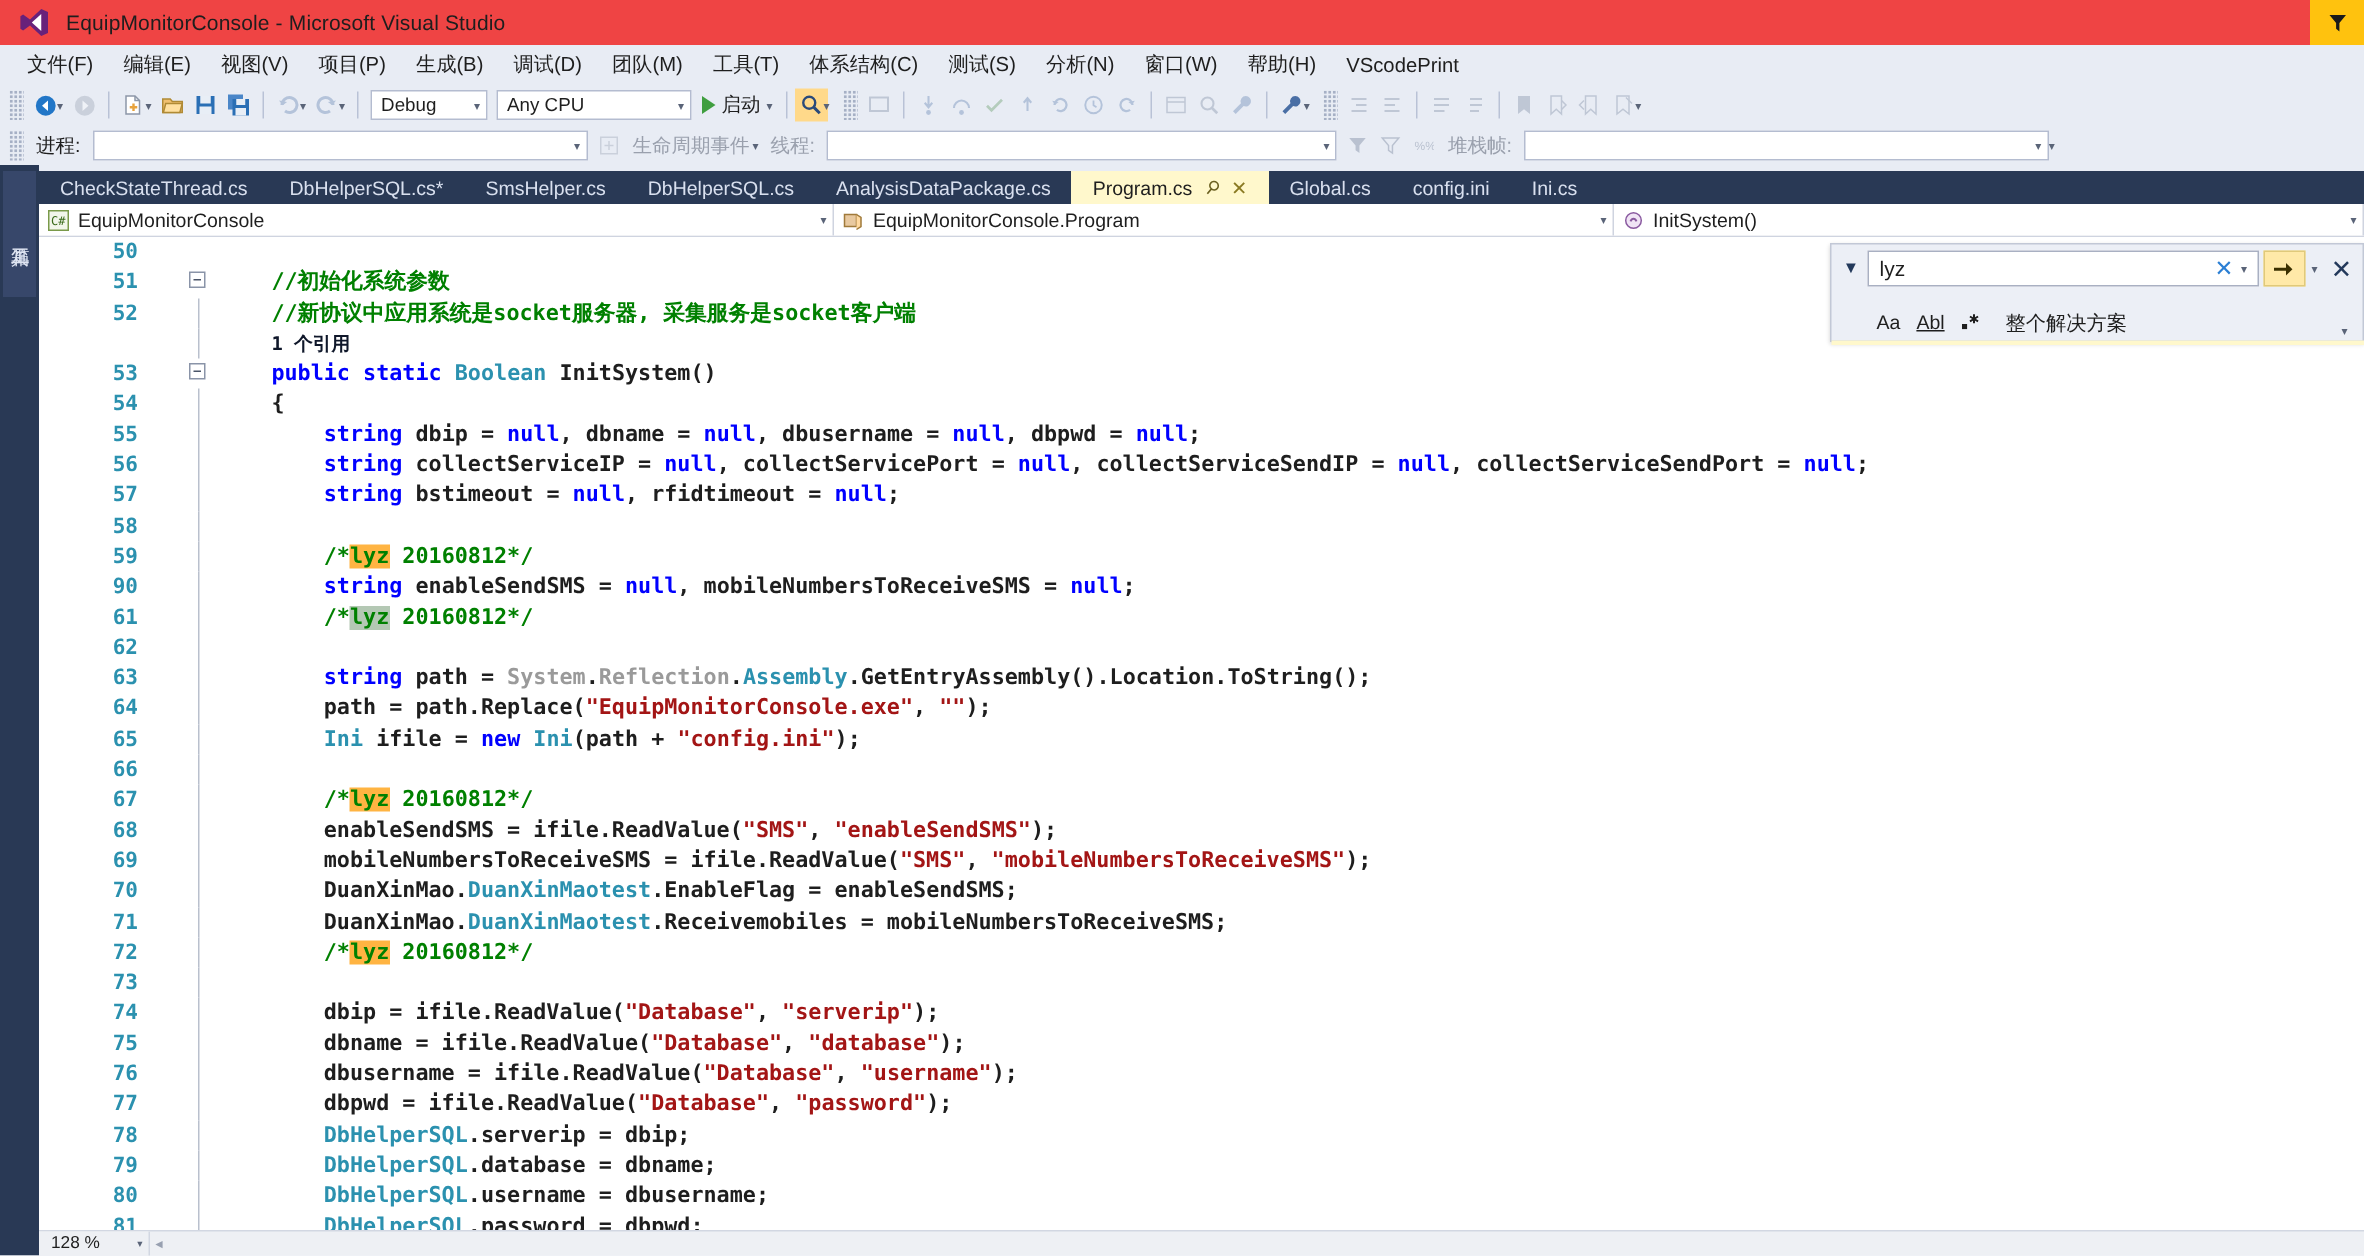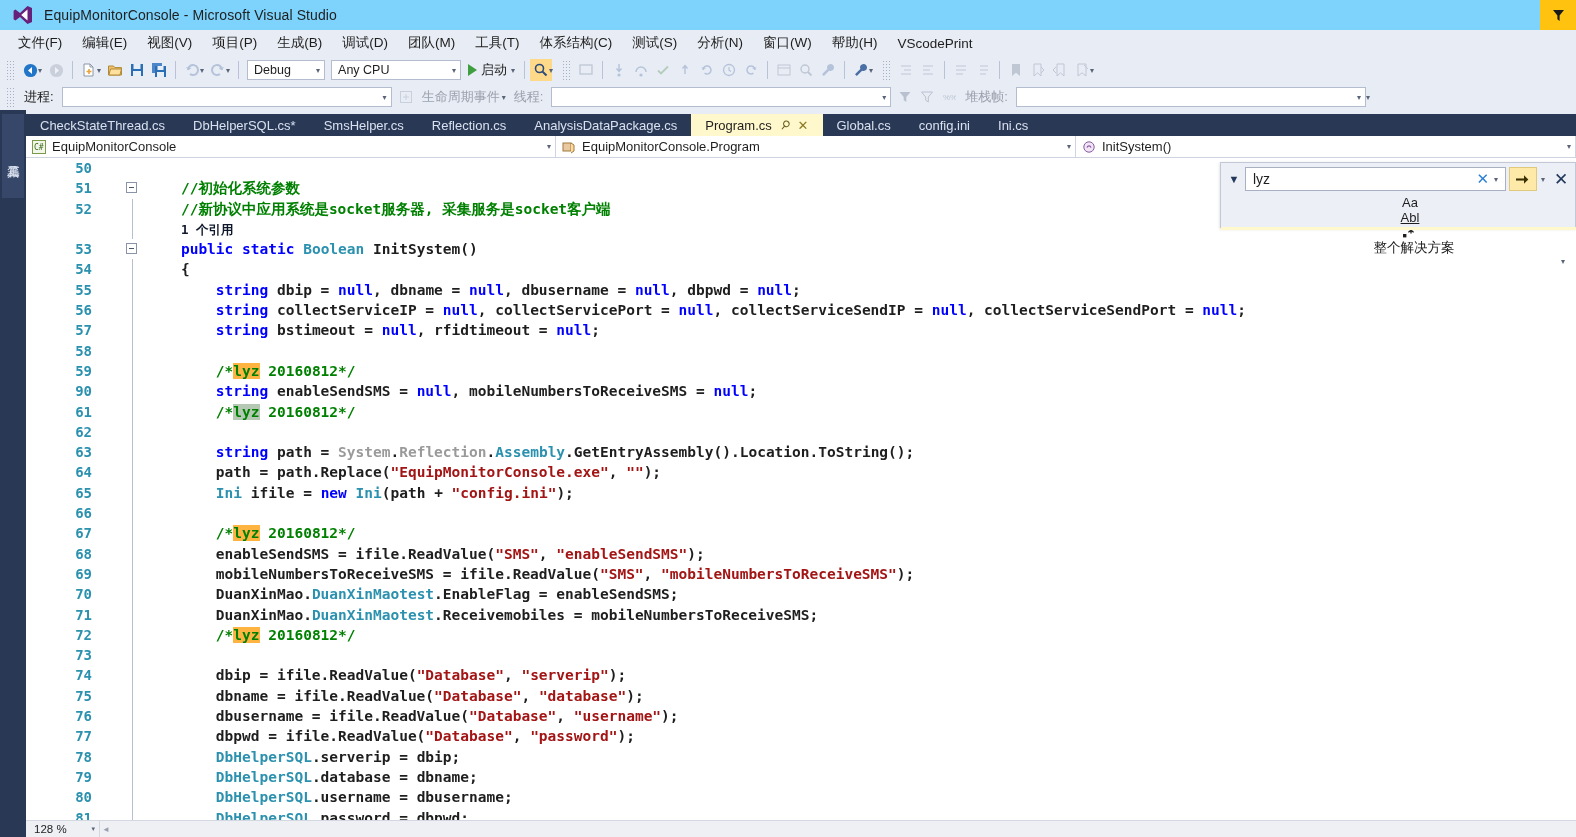--- a/index.html
+++ b/index.html
@@ -12,21 +12,21 @@
   }
   #app {
     position: relative;
     width: 1576px; height: 837px;
     background: #e8ecf4;
   }
 
   
   .titlebar {
     position: absolute; left: 0; top: 0; width: 1576px; height: 30px;
-    background: #7dd3fc;
+    background: #ef4444;
     display: flex; align-items: center;
   }
   .vs-logo {
     width: 22px; height: 22px; margin-left: 12px; margin-right: 10px;
     position: relative; flex: none;
   }
   .vs-logo svg { display:block; }
   .title-text {
     font-size: 14px; color: #1e1e1e; letter-spacing: .1px;
     white-space: nowrap;
@@ -205,21 +205,21 @@
   .find-caret { font-size: 8px; color: #5a6478; padding: 0 3px 0 1px; }
   .find-next {
     width: 28px; height: 24px; background: #ffe9a8; border:1px solid #e0c97a;
     display: flex; align-items: center; justify-content: center;
     color: #3b3000; font-size: 15px; margin-left: 3px;
   }
   .find-next-caret { font-size: 8px; color: #5a6478; padding: 0 4px; }
   .find-close { width: 24px; text-align:center; color: #23395b; font-size: 17px; }
 
   .find-row2 {
-    height: 30px; display: flex; align-items: center; padding-left: 24px; gap: 0px; flex-direction: column;
+    height: 30px; display: flex; align-items: flex-end; padding-left: 24px; gap: 0px;
   }
   .opt {
     width: 28px; height: 22px; display:flex; align-items:center; justify-content:center;
     font-size: 13px; color: #1e1e1e;
   }
   .opt.u { text-decoration: underline; }
   .find-scope {
     font-size: 13.5px; color: #1e1e1e; margin-left: 8px; white-space: nowrap;
   }
   .find-scope-caret { margin-left: auto; font-size: 8px; color: #5a6478; padding-right: 10px; }
@@ -541,21 +541,21 @@
       <div class="doctab">
         <span>CheckStateThread.cs</span>
       </div>
       <div class="doctab">
         <span>DbHelperSQL.cs*</span>
       </div>
       <div class="doctab">
         <span>SmsHelper.cs</span>
       </div>
       <div class="doctab">
-        <span>Reflection.cs</span>
+        <span>DbHelperSQL.cs</span>
       </div>
       <div class="doctab">
         <span>AnalysisDataPackage.cs</span>
       </div>
       <div class="doctab active">
         <span>Program.cs</span>
         <span class="pin">⚲</span>
         <span class="xclose">✕</span>
       </div>
       <div class="doctab">

